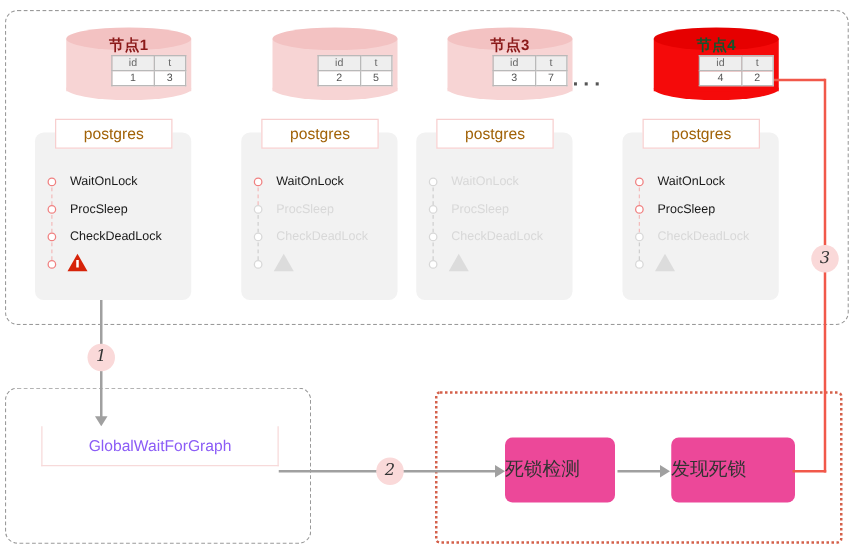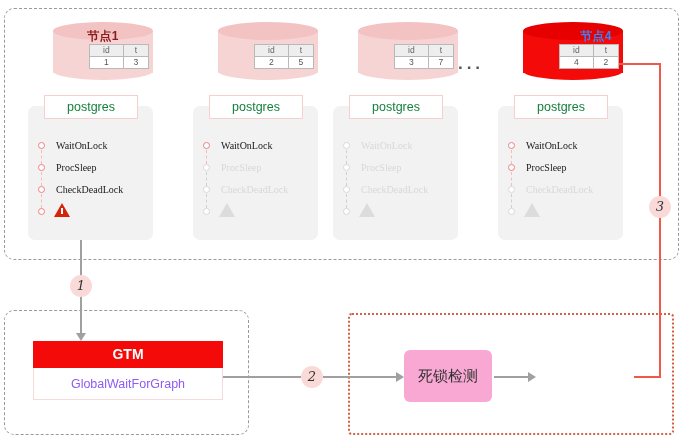--- a/index.html
+++ b/index.html
@@ -20,38 +20,38 @@
              background:#f7d4d4;}
   .cyl .top{position:absolute;left:0;top:0;width:100px;height:18px;
             background:#f3c2c2;border-radius:50%/50%;}
   .cyl .bot{position:absolute;left:0;top:40px;width:100px;height:18px;
             background:#f7d4d4;border-radius:50%/50%;}
   .cyl .title{position:absolute;left:0;top:6px;width:100px;text-align:center;
               font-size:12px;font-weight:bold;color:#8b1a1a;z-index:3;letter-spacing:.3px;}
   .cyl.hot .body{background:#f50a0a;}
   .cyl.hot .top{background:#e60000;}
   .cyl.hot .bot{background:#f50a0a;}
-  .cyl.hot .title{color:#3b82f6;padding-left:23px;}
+  .cyl.hot .title{color:#14532d;}
 
   .cyl table{position:absolute;left:36px;top:22px;width:60px;border-collapse:collapse;z-index:4;}
   .cyl table td{border:1px solid #b9b9b9;font-size:8.5px;text-align:center;
                 height:11px;line-height:11px;color:#555;background:#ffffff;padding:0;}
   .cyl table tr.hd td{background:#eeeeee;color:#666;}
 
   
   .card{position:absolute;width:125px;background:#f2f2f2;border-radius:7px;}
   .pg-label{position:absolute;background:#ffffff;border:1px solid #f7cfcf;
-            text-align:center;font-size:12.5px;color:#15803d;height:22px;line-height:22px;
+            text-align:center;font-size:12.5px;color:#a16207;height:22px;line-height:22px;
             width:92px;}
   .steps{position:absolute;left:10px;top:30px;}
   .step{position:relative;height:22px;}
   .step .dot{position:absolute;left:0;top:6px;width:7px;height:7px;border-radius:50%;
              background:#ffffff;box-sizing:border-box;}
   .step .lbl{position:absolute;left:18px;top:0;font-size:10px;line-height:19px;
-             font-family:Liberation Serif, serif;white-space:nowrap;}
+             font-family:Liberation Sans, sans-serif;white-space:nowrap;}
   .step .conn{position:absolute;left:3px;top:14px;width:0;height:14px;
               border-left:1px dashed #cfcfcf;}
   .step.on .dot{border:1.4px solid #f08080;}
   .step.on .lbl{color:#1a1a1a;}
   .step.off .dot{border:1.4px solid #d8d8d8;}
   .step.off .lbl{color:#d8d8d8;}
   .step.on .conn{border-left-color:#f3bcbc;}
 
   .warn{position:absolute;left:16px;top:1px;width:0;height:0;
         border-left:8px solid transparent;border-right:8px solid transparent;
@@ -64,21 +64,21 @@
   .ellipsis{position:absolute;font-size:17px;letter-spacing:3px;color:#555;font-weight:bold;}
 
   
   .gtm{position:absolute;width:190px;}
   .gtm .hd{height:27px;line-height:27px;background:#f50a0a;color:#fff;
            font-size:14px;font-weight:bold;text-align:center;}
   .gtm .bd{height:32px;line-height:32px;background:#fff;border:1px solid #f7dada;
            border-top:none;box-sizing:border-box;font-size:12.5px;color:#8b5cf6;text-align:center;}
 
   
-  .pbox{position:absolute;background:#f9a8d4;border-radius:6px;text-align:center;
+  .pbox{position:absolute;background:#ec4899;border-radius:6px;
         color:#333;font-size:15px;}
 
   
   .ln{position:absolute;background:#a0a0a0;}
   .ln.v{width:1.6px;}
   .ln.h{height:1.6px;}
   .rln{position:absolute;background:#f1584a;}
   .rln.v{width:2px;}
   .rln.h{height:2px;}
   .arrow-d{position:absolute;width:0;height:0;border-left:5px solid transparent;
@@ -193,20 +193,21 @@
         </div>
       </div>
     </div>
   </div>
 
   <div class="node-col" style="left:333px;top:22px;">
     <div class="cyl" style="left:25px;">
       <div class="bot"></div>
       <div class="body"></div>
       <div class="top"></div>
+      <div class="title">节点3</div>
       <table>
         <tbody>
             <tr class="hd">
           <td>id</td>
           <td>t</td>
         </tr>
         <tr>
           <td>3</td>
           <td>7</td>
         </tr>
@@ -284,33 +285,33 @@
         </div>
       </div>
     </div>
   </div>
 
   <div class="ln v" style="left:80px;top:240px;height:95px;"></div>
   <div class="arrow-d" style="left:76px;top:333px;"></div>
   <div class="badge" style="left:70px;top:275px;">1</div>
 
   <div class="gtm" style="left:33px;top:341px;">
-    <div class="hd">GTM</div>
     <div class="bd">GlobalWaitForGraph</div>
   </div>
 
   <div class="ln h" style="left:223px;top:376px;width:177px;"></div>
   <div class="arrow-r" style="left:396px;top:372px;"></div>
   <div class="badge" style="left:301px;top:366px;">2</div>
 
   <div class="pbox" style="left:404px;top:350px;width:88px;height:52px;line-height:52px;">死锁检测</div>
 
   <div class="ln h" style="left:494px;top:376px;width:38px;"></div>
   <div class="arrow-r" style="left:528px;top:372px;"></div>
 
+  <div class="pbox" style="left:537px;top:350px;width:99px;height:52px;line-height:52px;">发现死锁</div>
 
   <div class="rln h" style="left:634px;top:376px;width:27px;"></div>
   <div class="rln v" style="left:659px;top:63px;height:315px;"></div>
   <div class="rln h" style="left:588px;top:63px;width:72px;"></div>
   <div class="arrow-l-red" style="left:580px;top:59px;"></div>
   <div class="badge" style="left:649px;top:196px;">3</div>
 
 </div>
 
 </body></html>

